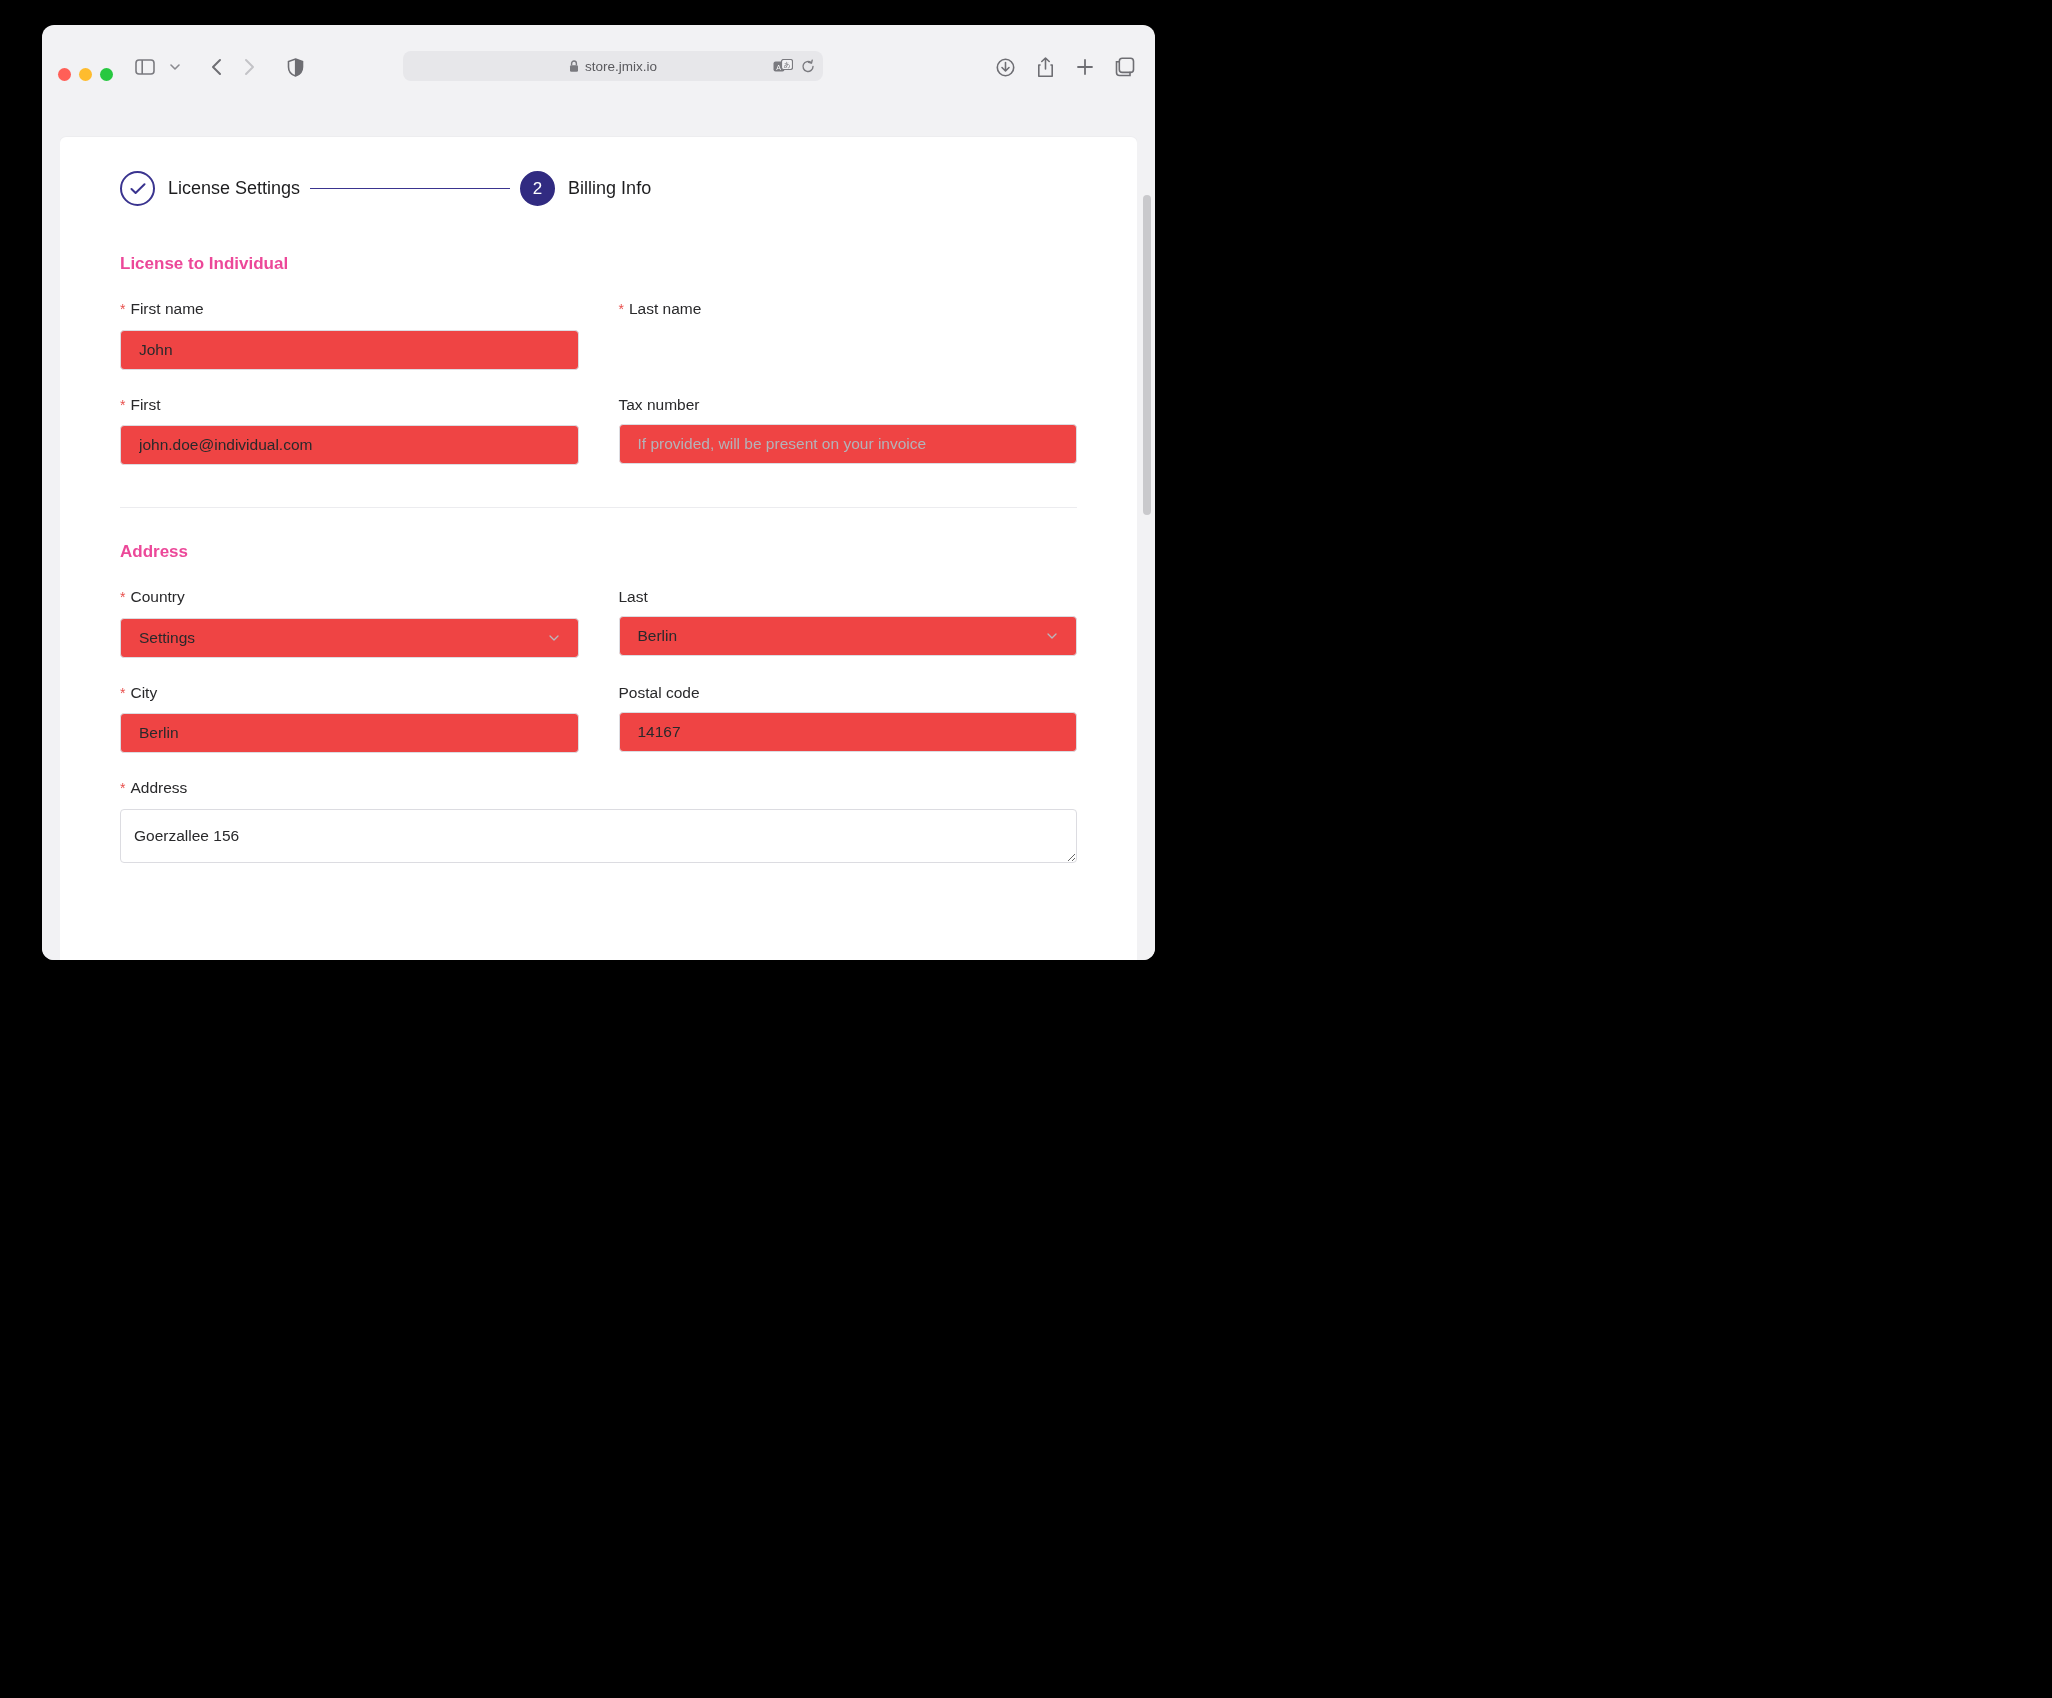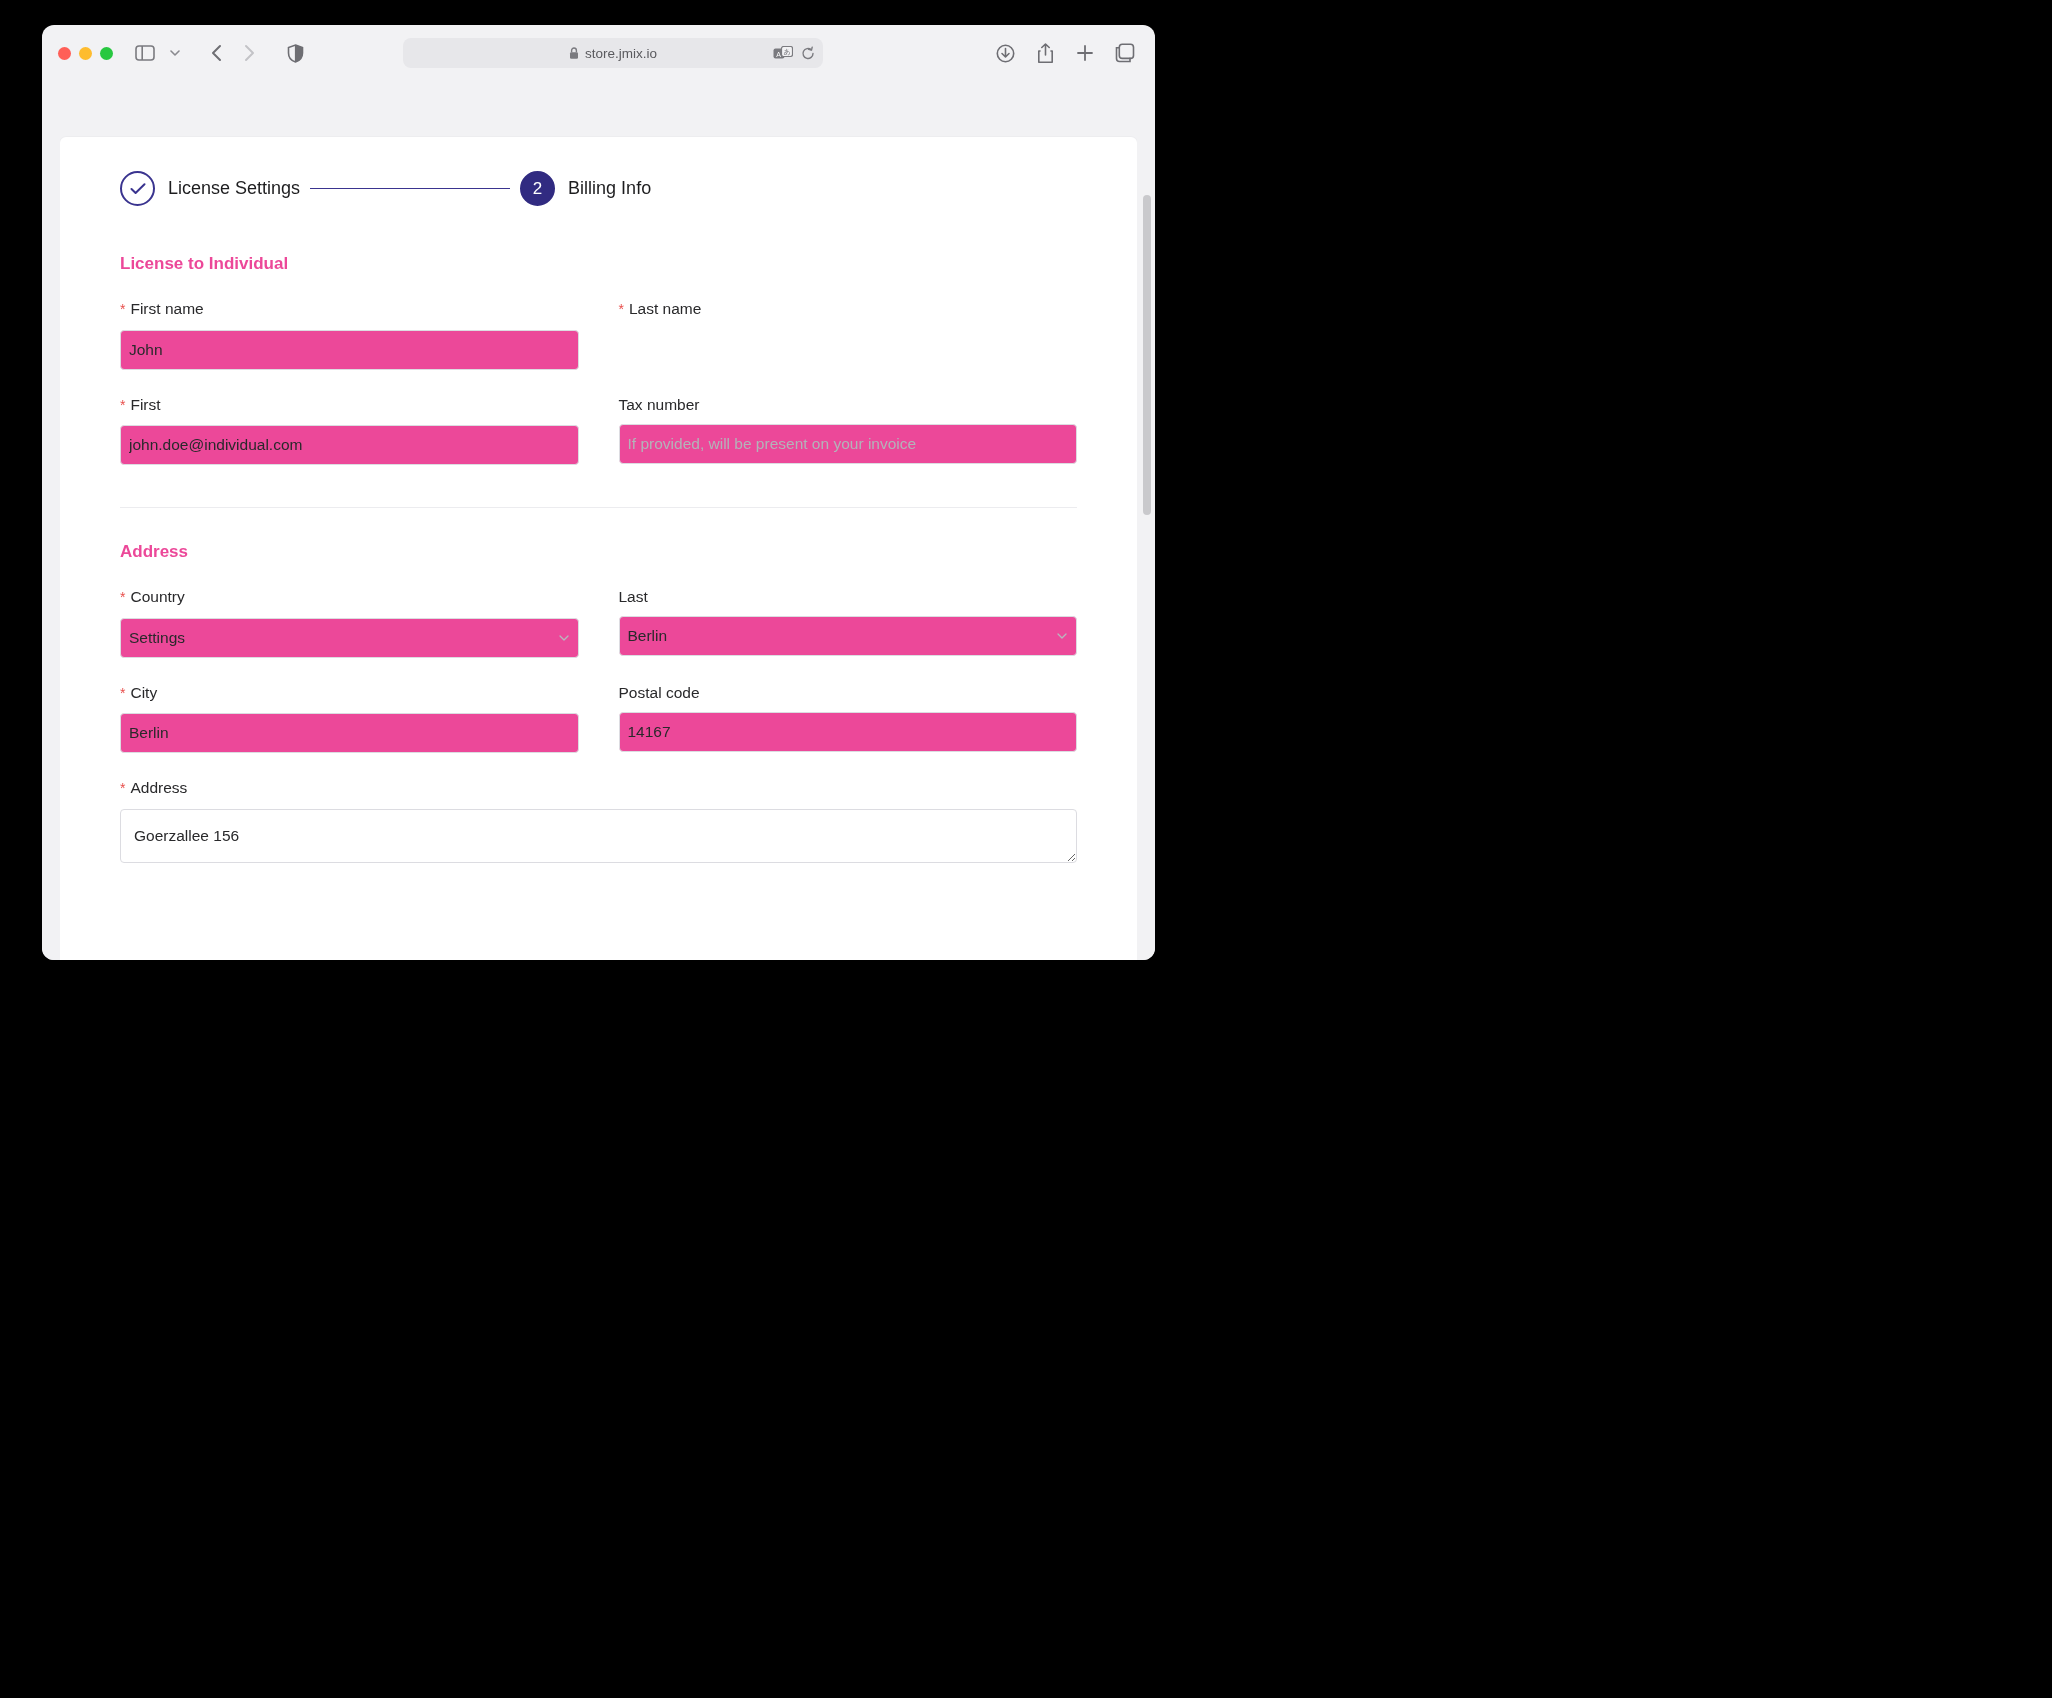--- a/index.html
+++ b/index.html
@@ -19,21 +19,21 @@
       background: #f2f2f4;
       border-radius: 12px;
       box-shadow: 0 10px 40px rgba(0,0,0,0.35);
       display: flex;
       flex-direction: column;
       overflow: hidden;
     }
     .titlebar {
       height: 56px;
       display: flex;
-      align-items: center;
+      align-items: flex-end;
       padding: 0 16px;
       gap: 8px;
       flex-shrink: 0;
     }
     .traffic-lights {
       display: flex;
       gap: 8px;
       margin-right: 10px;
     }
     .traffic-light {
@@ -174,24 +174,24 @@
       color: #e84e4b;
       font-size: 14px;
       margin-right: 5px;
       line-height: 1.4;
     }
     .text-input, .select-box {
       width: 100%;
       height: 40px;
       border: 1px solid #dcdce1;
       border-radius: 4px;
-      padding: 0 8px;
+      padding: 0 18px;
       font-size: 15.5px;
       color: #29292b;
-      background: #ec4899;
+      background: #ef4444;
       font-family: inherit;
       display: flex;
       align-items: center;
     }
     .text-input::placeholder { color: #b3b3b9; }
     .select-box {
       justify-content: space-between;
       cursor: pointer;
     }
     .select-chevron {

